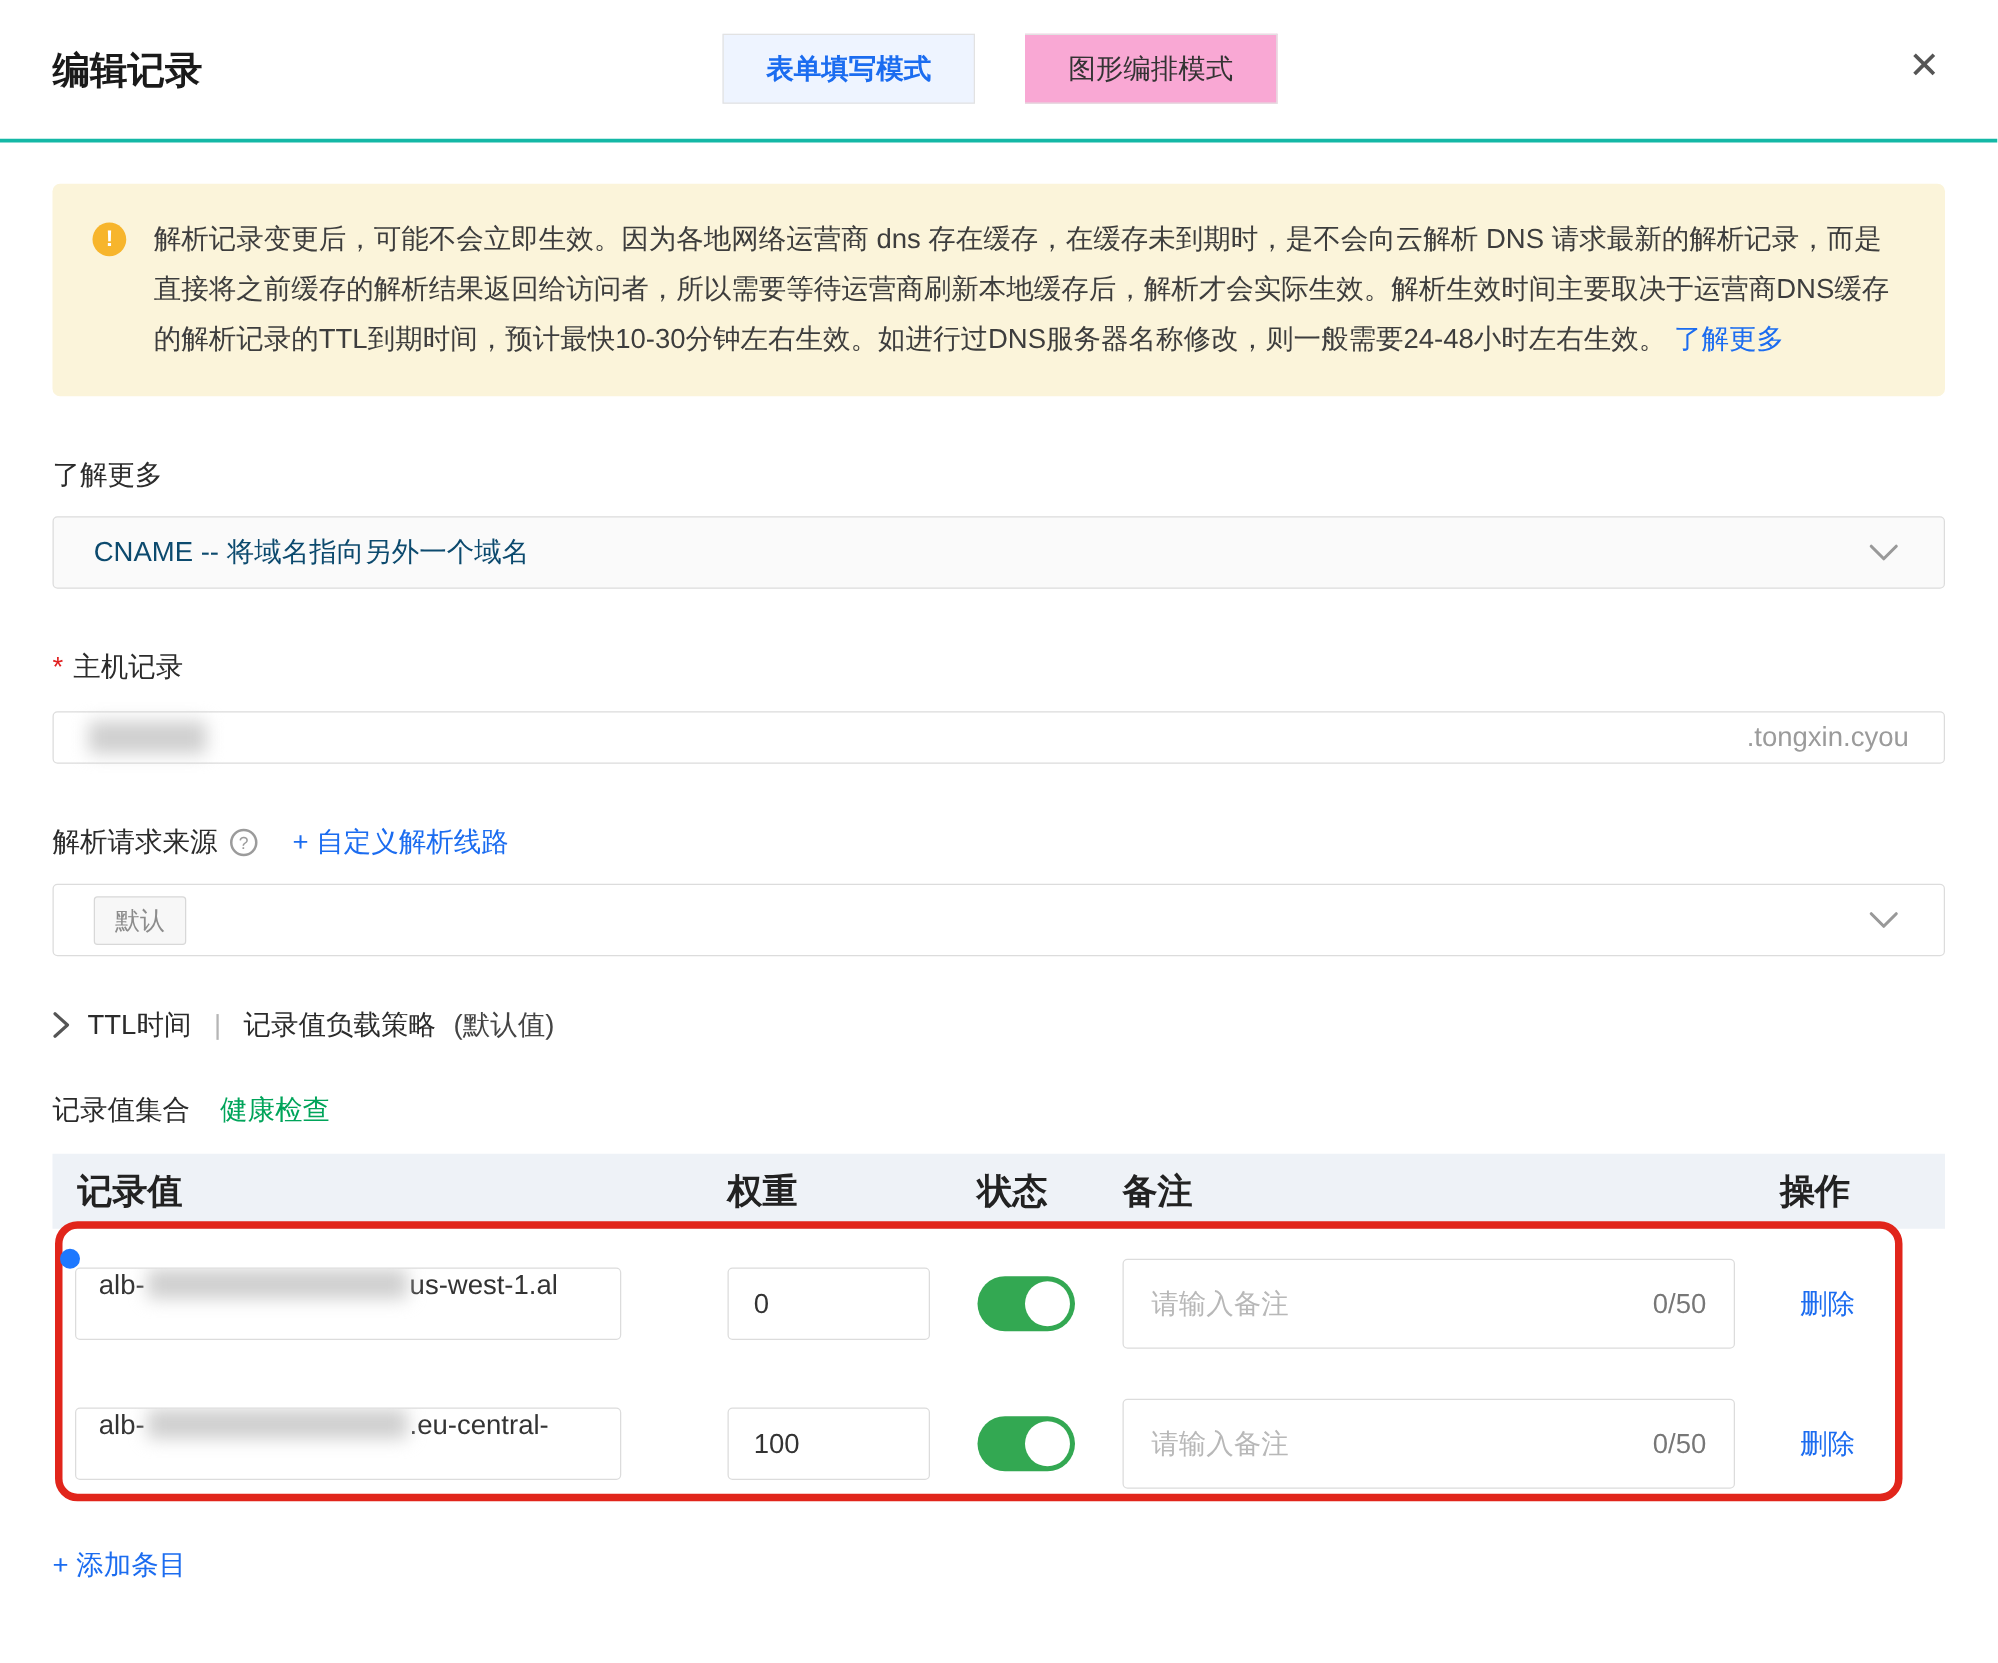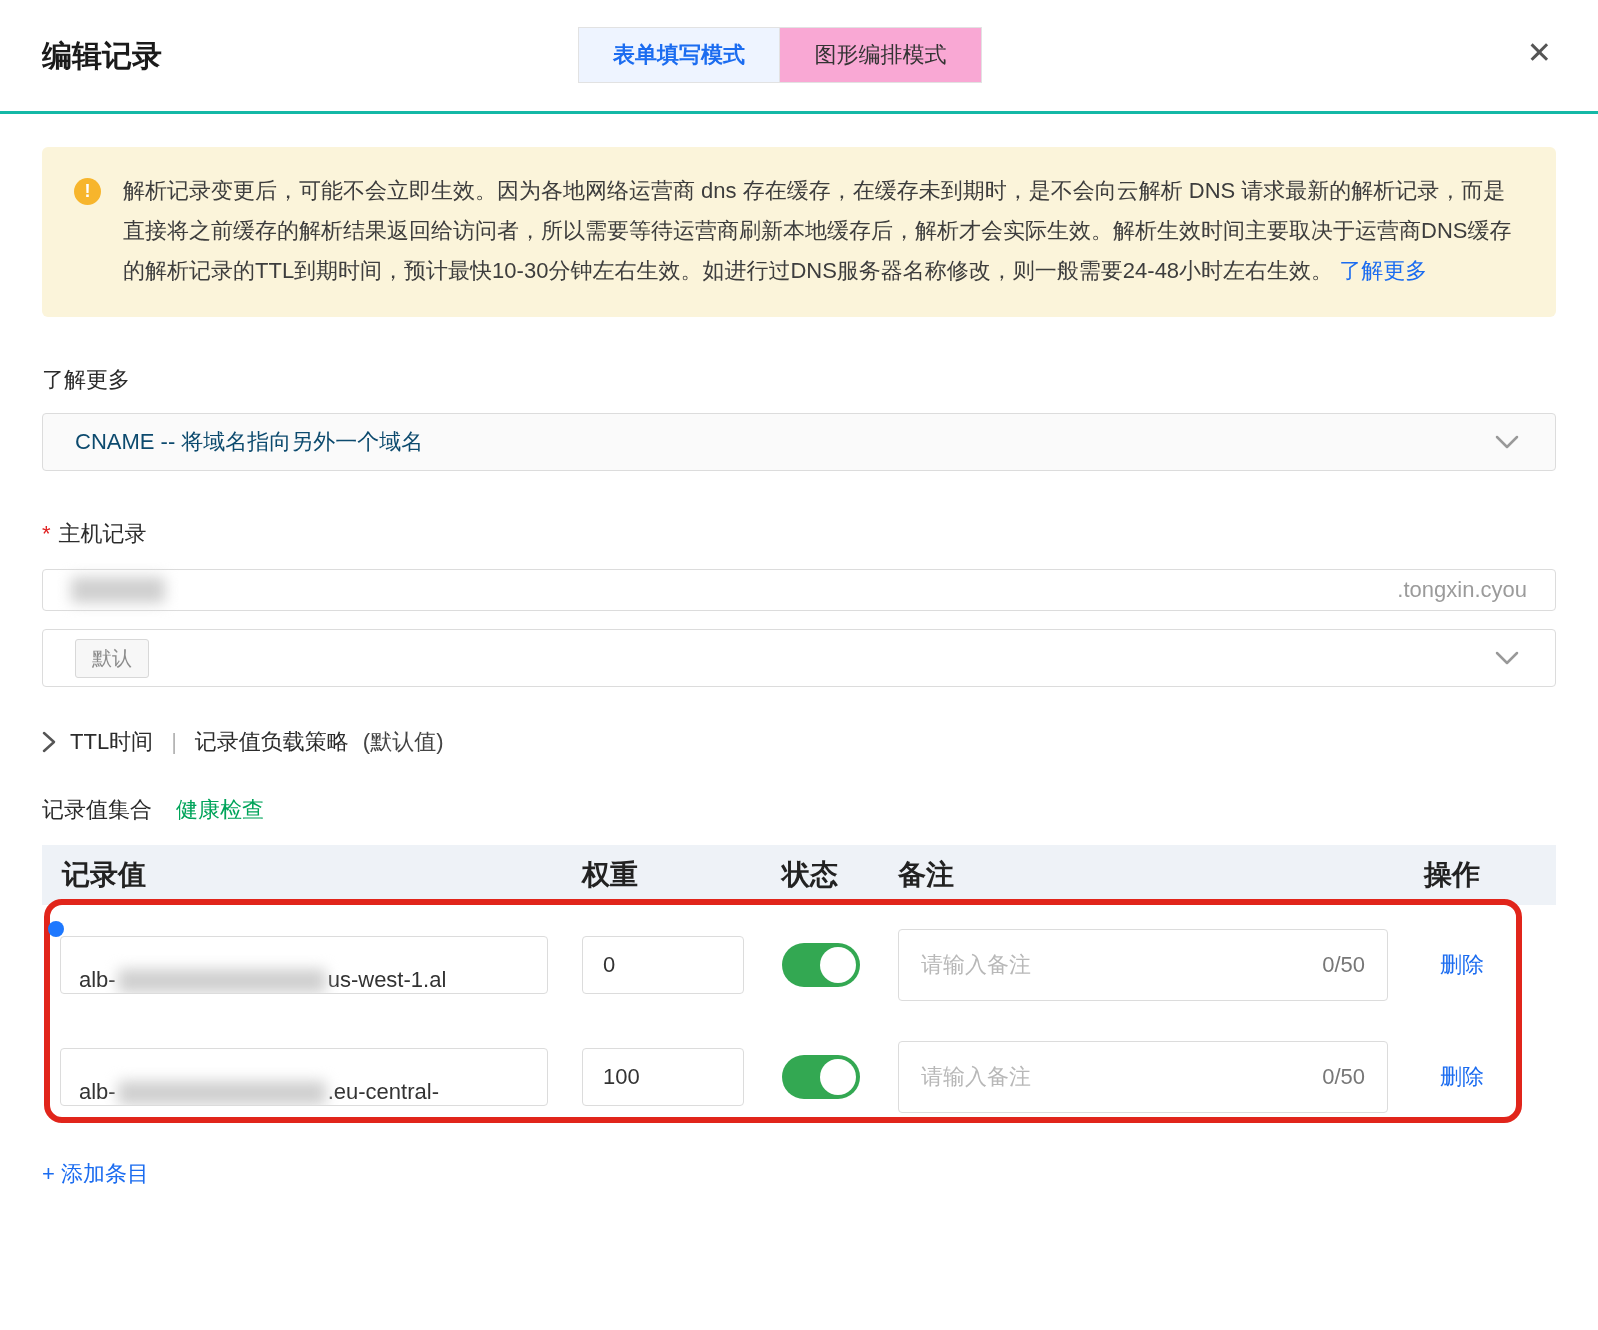--- a/index.html
+++ b/index.html
@@ -7,21 +7,21 @@
   body {
     width: 1598px; height: 1330px;
     font-family: "Liberation Sans", "DejaVu Sans", sans-serif;
     color: #333; position: relative; overflow: hidden;
   }
   .page { position: relative; width: 1598px; height: 1330px; }
 
   
   .dialog-header { height: 114px; border-bottom: 3px solid #14b8a6; position: relative; text-decoration: underline; }
   .dialog-title { position: absolute; left: 42px; top: 36px; font-size: 30px; font-weight: 700; color: #1a1a1a; }
-  .mode-tabs { position: absolute; left: 578px; top: 27px; display: flex; }
+  .mode-tabs { position: absolute; left: 578px; top: 27px; display: flex; gap: 40px; }
   .mode-tab {
     min-width: 202px; height: 56px; line-height: 54px; text-align: center;
     padding: 0 28px; font-size: 22px; border: 1px solid #e2e2e2; background: #f9a8d4;
     color: #333; cursor: pointer;
   }
   .mode-tab + .mode-tab { border-left: none; }
   .mode-tab.active { background: #eef4ff; color: #1b6cf0; font-weight: 700; }
   .close-btn { position: absolute; right: 46px; top: 38px; font-size: 30px; color: #555; cursor: pointer; line-height: 1; }
 
   
@@ -80,22 +80,22 @@
   .th-weight { width: 200px; }
   .th-status { width: 116px; }
   .th-remark { width: 522px; }
   .th-action { flex: 1; padding-left: 4px; }
 
   .trow { display: flex; align-items: center; padding-left: 18px; }
   .trow-1 { margin-top: 24px; }
   .trow-2 { margin-top: 40px; }
   .cell-value { width: 522px; }
   .value-input {
-    width: 488px; height: 58px; border: 1px solid #dcdcdc; border-radius: 4px;
-    display: flex; align-items: flex-end; padding: 0 18px; font-size: 22px; color: #333;
+    width: 437px; height: 58px; border: 1px solid #dcdcdc; border-radius: 4px;
+    display: flex; align-items: flex-start; padding: 0 18px; font-size: 22px; color: #333;
     overflow: hidden; white-space: nowrap; background: #fff;
   }
   .row-blob { flex: 0 0 auto; width: 208px; height: 24px; margin: 0 2px; }
   .cell-weight { width: 200px; }
   .weight-input {
     width: 162px; height: 58px; border: 1px solid #dcdcdc; border-radius: 4px;
     padding: 0 20px; font-size: 22px; color: #333; outline: none;
     font-family: "Liberation Sans", "DejaVu Sans", sans-serif;
   }
   .cell-status { width: 116px; }
@@ -166,20 +166,25 @@
   <div class="field-label">
     <span class="required-mark">*</span>
     <span>主机记录</span>
   </div>
   <div class="host-input">
     <div class="blur-blob host-blob"></div>
     <span class="host-suffix">.tongxin.cyou</span>
   </div>
 
   
+  <div class="field-label">
+    <span>解析请求来源</span>
+    <span class="help-icon">?</span>
+    <span class="inline-link">+ 自定义解析线路</span>
+  </div>
   <div class="select-box">
     <span class="line-tag">默认</span>
     <svg class="chevron" width="24" height="14" viewBox="0 0 24 14">
         <polyline points="2,2 12,12 22,2" fill="none" stroke="#999" stroke-width="2.5" stroke-linecap="round" stroke-linejoin="round"></polyline>
       </svg>
   </div>
 
   
   <div class="ttl-row">
     <svg width="14" height="22" viewBox="0 0 14 22">

